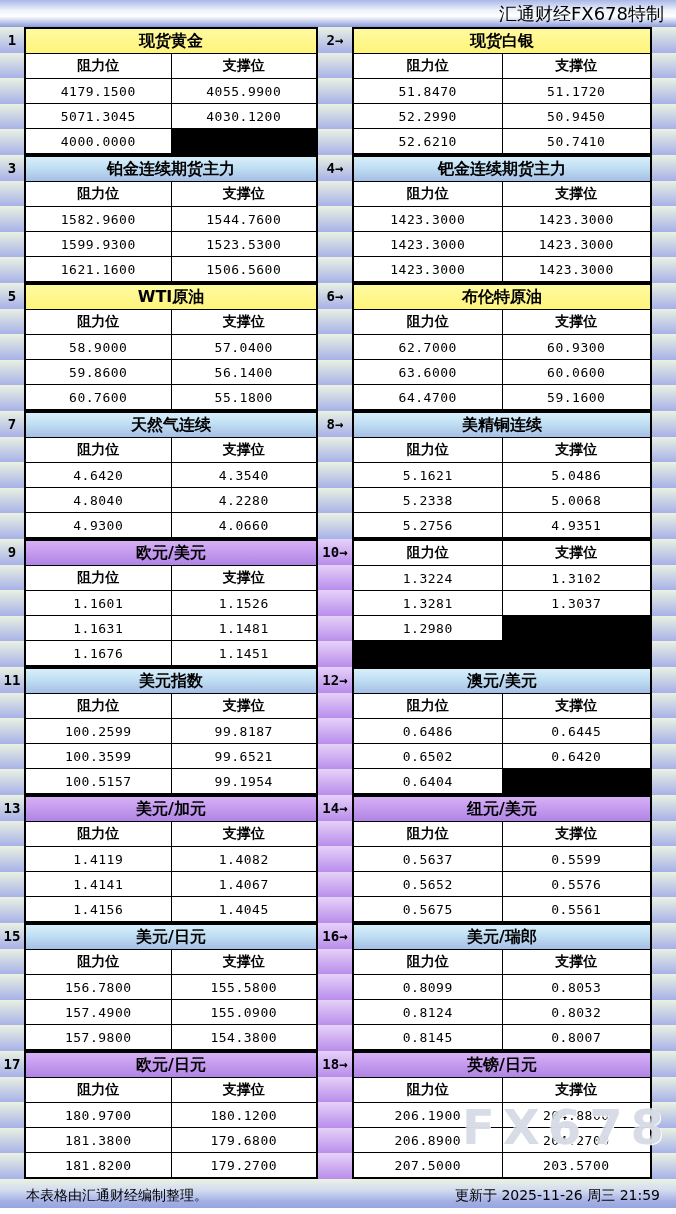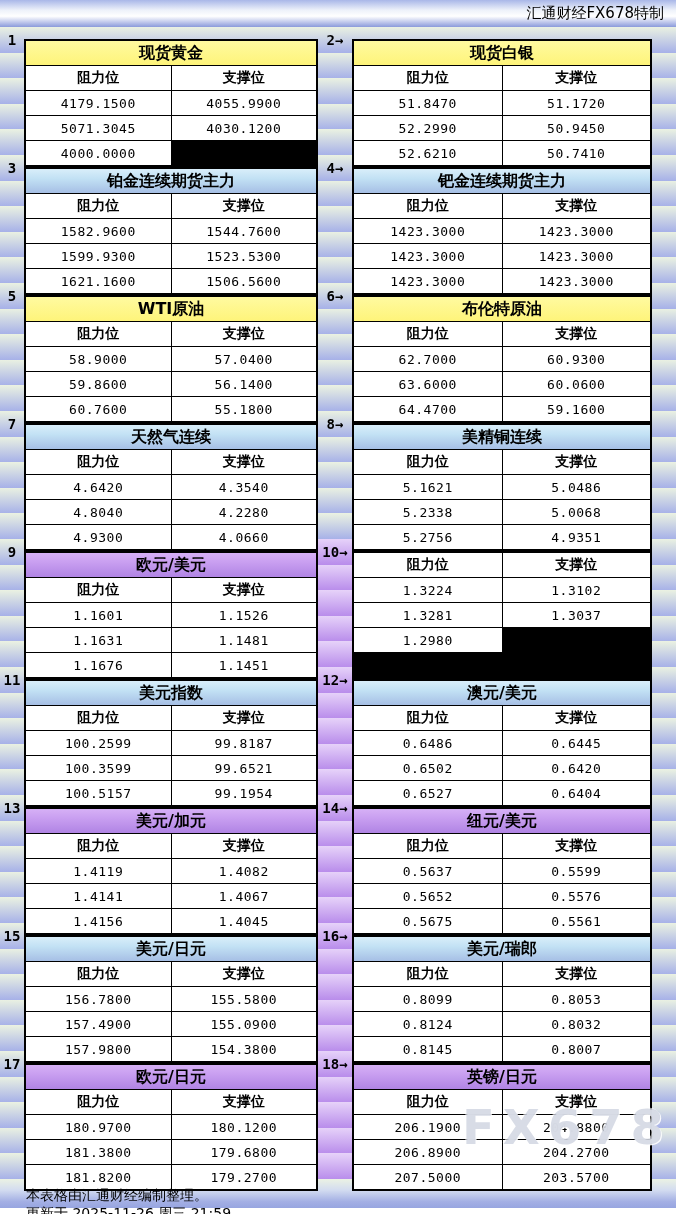--- a/index.html
+++ b/index.html
@@ -6,59 +6,59 @@
   body { width:676px; height:1214px; font-family:"DejaVu Sans", sans-serif; }
   .page { position:relative; width:676px; height:1214px; background:#fff; overflow:hidden; }
 
   
   .topbar {
     height:27px;
     background:linear-gradient(180deg,#a9b7e8 0%,#eef2fa 38%,#ffffff 60%,#8b9bdb 100%);
     display:flex; align-items:center; justify-content:flex-end;
     padding-right:12px;
   }
-  .topbar .title { font-size:15px; color:#000;text-align:center; }
+  .topbar .title { font-size:18px; color:#000;text-align:center; }
 
   
   .content {
     height:1152px;
     background:repeating-linear-gradient(to bottom,#eaf1e2 0px,#a7b1e8 25.6px);
   }
   .block-row { display:flex; height:128px; }
 
   .num-col { width:24px; position:relative; }
   .mid-col { width:34px; position:relative; }
   .edge-col { width:24px; }
   .mid-col.purple { background:repeating-linear-gradient(to bottom,#e6d2f9 0px,#b98deb 25.6px);text-align:right; }
   .no {
     position:absolute; top:0; left:0; right:0; height:25.6px;
     display:flex; align-items:center; justify-content:center;
     font-family:"DejaVu Sans Mono", monospace; font-size:14px; font-weight:bold; color:#000;
   }
 
   .tbl {
     display:grid; grid-template-columns:1fr 1fr; grid-template-rows:repeat(5,1fr);
-    gap:1px; background:#000; border:2px solid #000; height:128px;margin-top:12px;
+    gap:1px; background:#000; border:2px solid #000; height:128px;
   }
   .tbl-left { width:294px; }
   .tbl-right { width:300px; }
   .cell { background:#fff; display:flex; align-items:center; justify-content:center; overflow:hidden; }
   .hdr { grid-column:1 / -1; font-size:16px; font-weight:bold; }
   .hdr-yellow { background:linear-gradient(180deg,#fffaa0 0%,#fef47a 100%); }
   .hdr-blue   { background:linear-gradient(180deg,#d9eefa 0%,#c2e1f4 40%,#a6bfe5 100%); }
   .hdr-purple { background:linear-gradient(180deg,#d6b0f6 0%,#c89ef0 40%,#b084e4 100%); }
   .ch  { font-size:14px; font-weight:bold; }
   .val { font-family:"DejaVu Sans Mono", monospace; font-size:13px; letter-spacing:0.5px; }
 
   
   .footer {
     height:29px;
     background:linear-gradient(180deg,#ebf2e4 0%,#d3dcf0 38%,#a3afe4 78%,#97a5e0 100%);
     display:flex; justify-content:space-between; align-items:flex-start;
-    padding:8px 4px 0 26px; font-size:14px; color:#000;flex-direction:column;
+    padding:8px 16px 0 26px; font-size:14px; color:#000;
   }
 
   .watermark {
     position:absolute; right:4px; top:1099px; z-index:5;
     font-size:48px; font-weight:bold; letter-spacing:8px;
     color:rgba(184,191,209,0.55);
     text-shadow:1px 1px 0 rgba(255,255,255,0.9), -1px -1px 0 rgba(255,255,255,0.6);
     pointer-events:none;
   }
 </style>
@@ -247,21 +247,20 @@
       <span class="no">12→</span>
     </div>
     <div class="tbl tbl-right">
       <div class="cell hdr hdr-blue">澳元/美元</div>
       <div class="cell ch">阻力位</div>
       <div class="cell ch">支撑位</div>
       <div class="cell val">0.6486</div>
       <div class="cell val">0.6445</div>
       <div class="cell val">0.6502</div>
       <div class="cell val">0.6420</div>
-      <div class="cell val">0.6527</div>
       <div class="cell val">0.6404</div>
     </div>
     <div class="edge-col"></div>
   </div>
 
   <div class="block-row">
     <div class="num-col">
       <span class="no">13</span>
     </div>
     <div class="tbl tbl-left">

